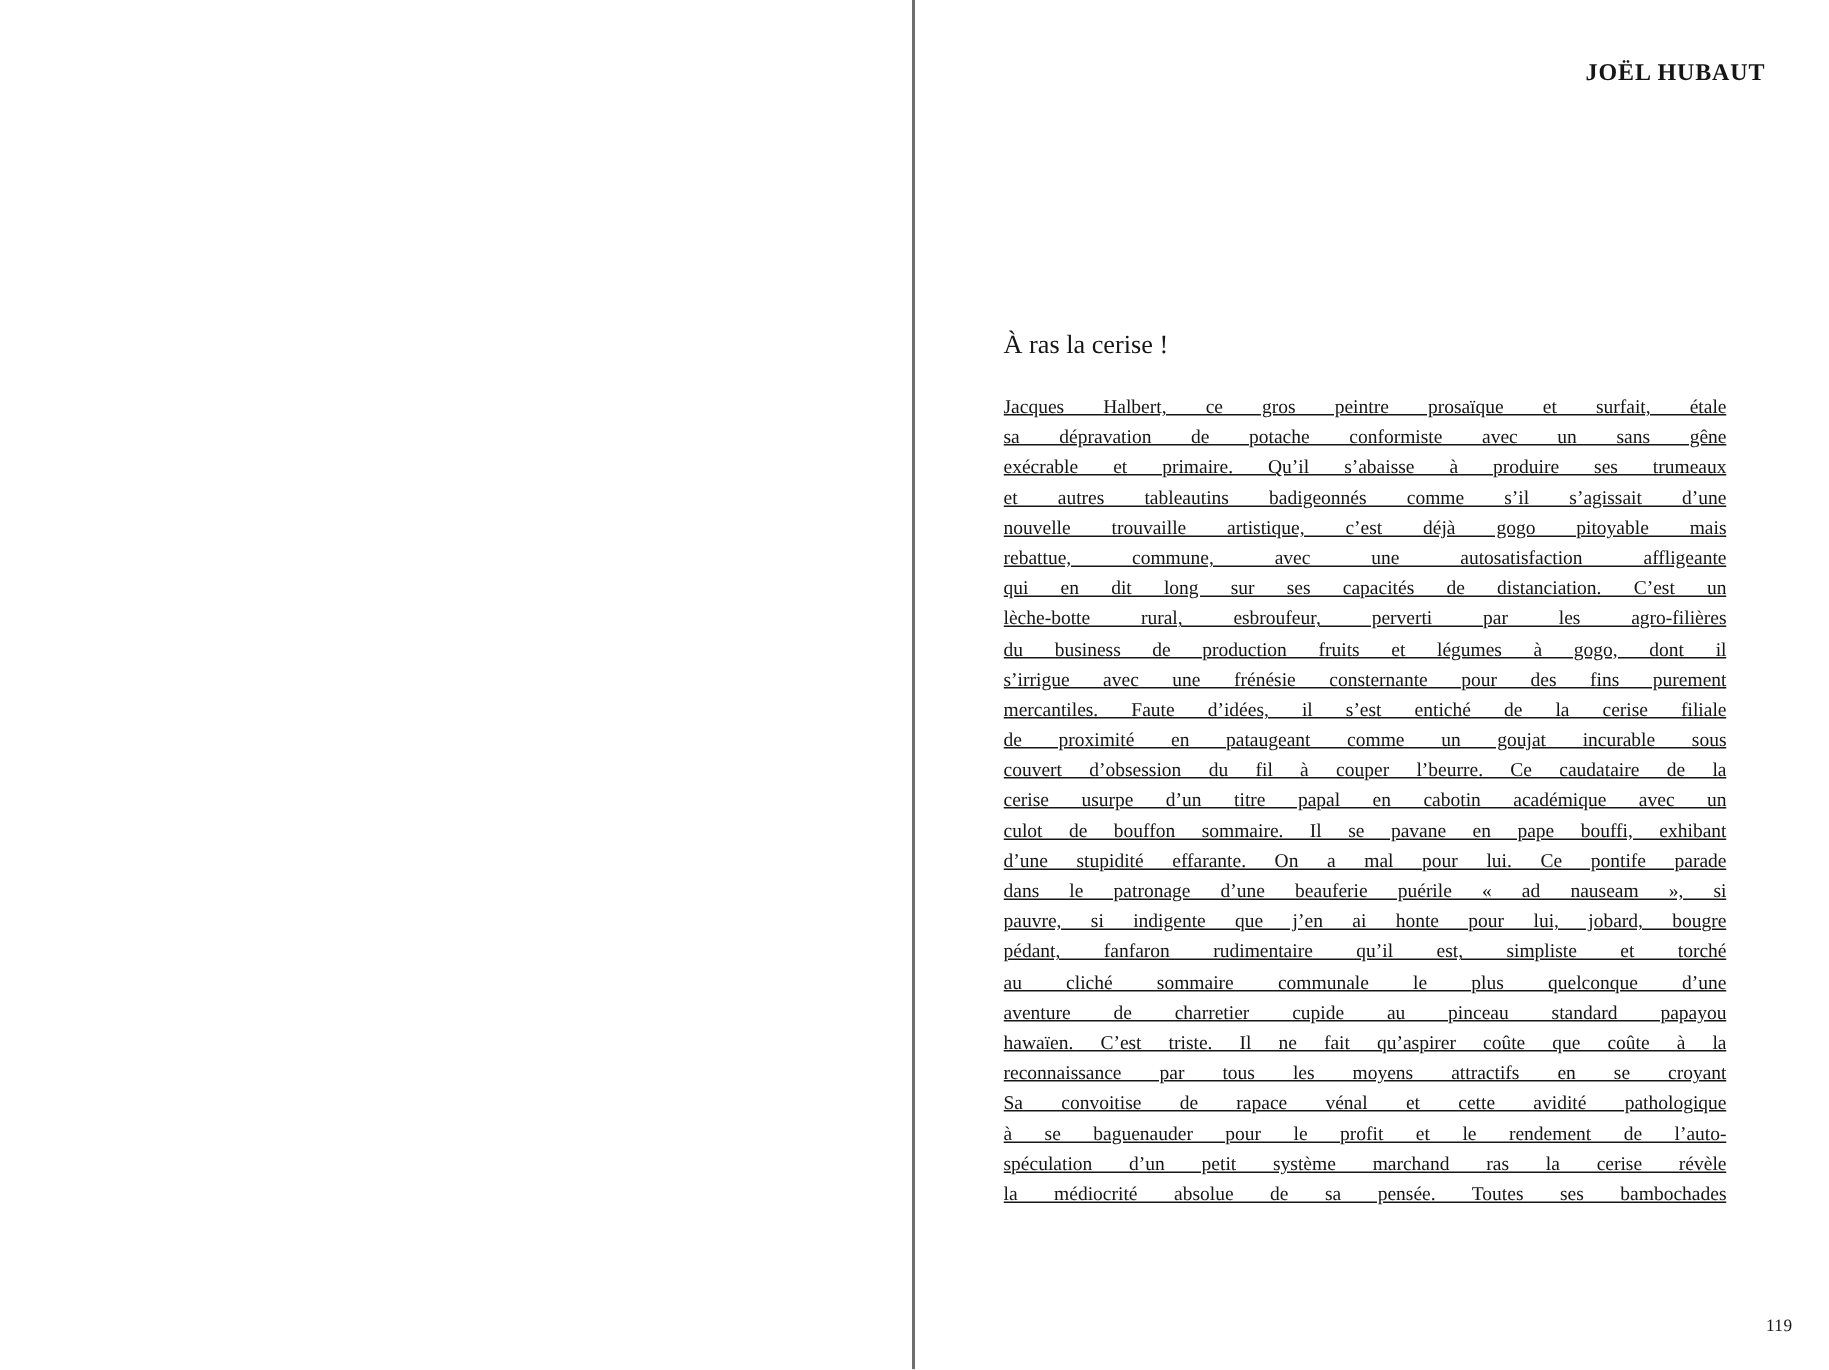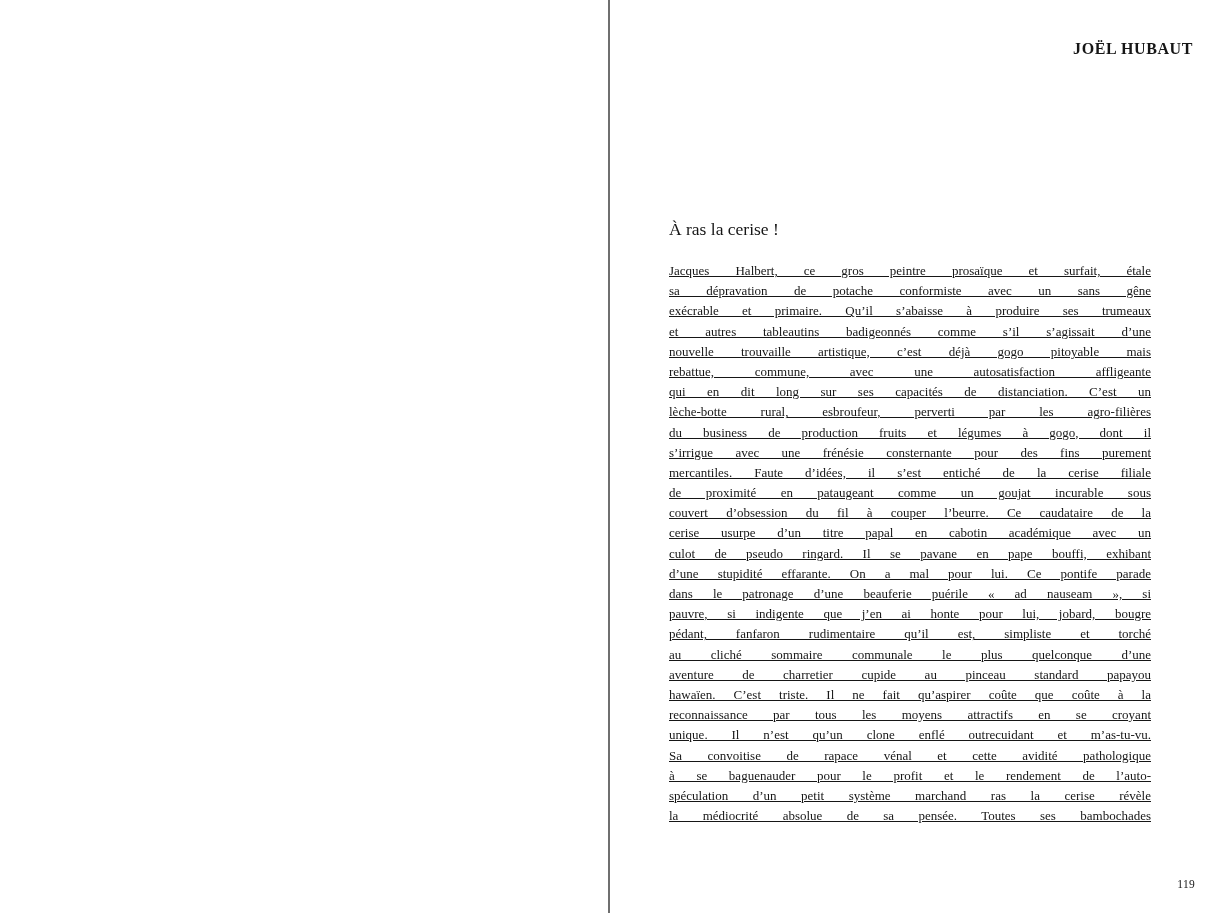--- a/index.html
+++ b/index.html
@@ -29,21 +29,21 @@
     background: var(--divider-color, #6f6f6f);
   }
   .right-page {
     position: absolute;
     left: 610px; top: 0;
     width: 609px; height: 913px;
   }
   .running-header {
     position: absolute;
     top: 40px;
-    right: 26px;
+    right: 42px;
     font-weight: bold;
     font-size: 16px;
     letter-spacing: 0.6px;
     white-space: nowrap;
   }
   .article-title {
     position: absolute;
     left: 59px;            
     top: 219px;
     font-weight: normal;
@@ -92,30 +92,29 @@
         <div class="line">nouvelle trouvaille artistique, c’est déjà gogo pitoyable mais</div>
         <div class="line">rebattue, commune, avec une autosatisfaction affligeante</div>
         <div class="line">qui en dit long sur ses capacités de distanciation. C’est un</div>
         <div class="line">lèche-botte rural, esbroufeur, perverti par les agro-filières</div>
         <div class="line">du business de production fruits et légumes à gogo, dont il</div>
         <div class="line">s’irrigue avec une frénésie consternante pour des fins purement</div>
         <div class="line">mercantiles. Faute d’idées, il s’est entiché de la cerise filiale</div>
         <div class="line">de proximité en pataugeant comme un goujat incurable sous</div>
         <div class="line">couvert d’obsession du fil à couper l’beurre. Ce caudataire de la</div>
         <div class="line">cerise usurpe d’un titre papal en cabotin académique avec un</div>
-        <div class="line">culot de pseudo ringard. Il se pavane en pape bouffi, exhibant</div>
+        <div class="line">culot de bouffon sommaire. Il se pavane en pape bouffi, exhibant</div>
         <div class="line">d’une stupidité effarante. On a mal pour lui. Ce pontife parade</div>
         <div class="line">dans le patronage d’une beauferie puérile « ad nauseam », si</div>
         <div class="line">pauvre, si indigente que j’en ai honte pour lui, jobard, bougre</div>
         <div class="line">pédant, fanfaron rudimentaire qu’il est, simpliste et torché</div>
         <div class="line">au cliché sommaire communale le plus quelconque d’une</div>
         <div class="line">aventure de charretier cupide au pinceau standard papayou</div>
         <div class="line">hawaïen. C’est triste. Il ne fait qu’aspirer coûte que coûte à la</div>
         <div class="line">reconnaissance par tous les moyens attractifs en se croyant</div>
-        <div class="line">unique. Il n’est qu’un clone enflé outrecuidant et m’as-tu-vu.</div>
         <div class="line">Sa convoitise de rapace vénal et cette avidité pathologique</div>
         <div class="line">à se baguenauder pour le profit et le rendement de l’auto-</div>
         <div class="line">spéculation d’un petit système marchand ras la cerise révèle</div>
         <div class="line">la médiocrité absolue de sa pensée. Toutes ses bambochades</div>
       </div>
     <div class="page-number">119</div>
   </div>
 </div>
 
 </body></html>

